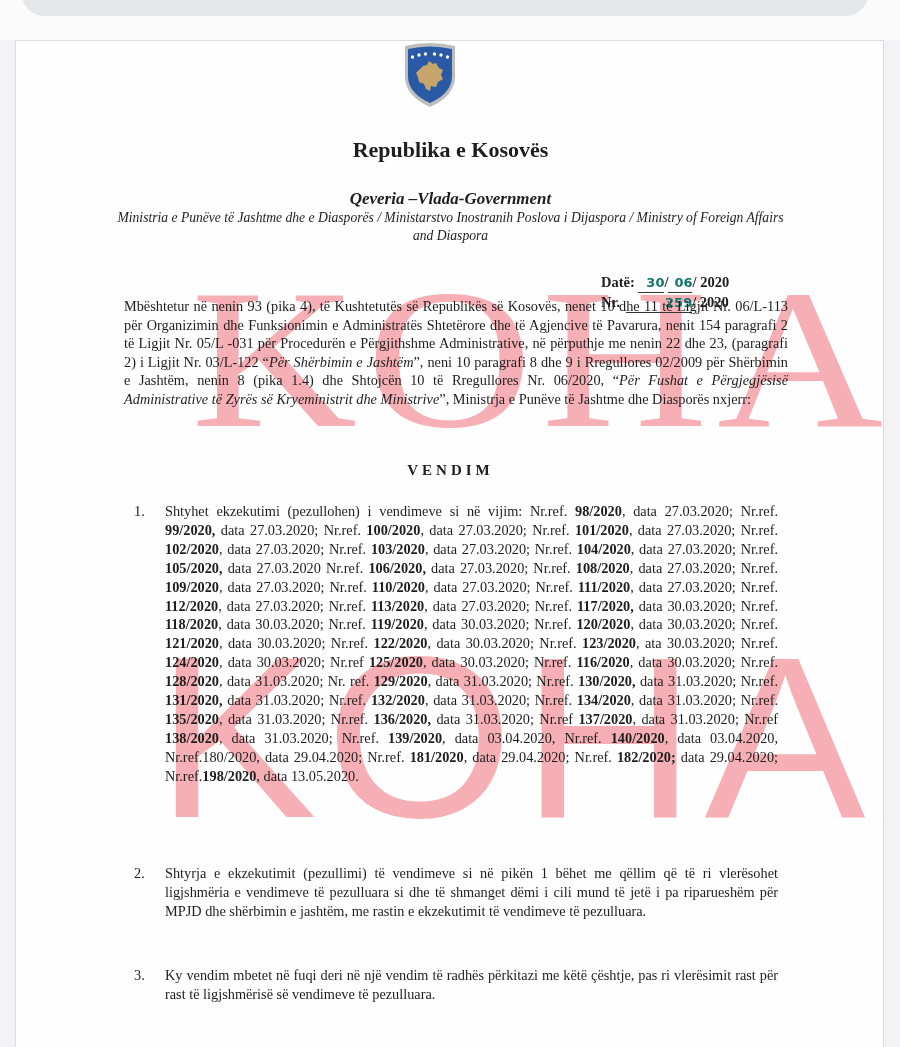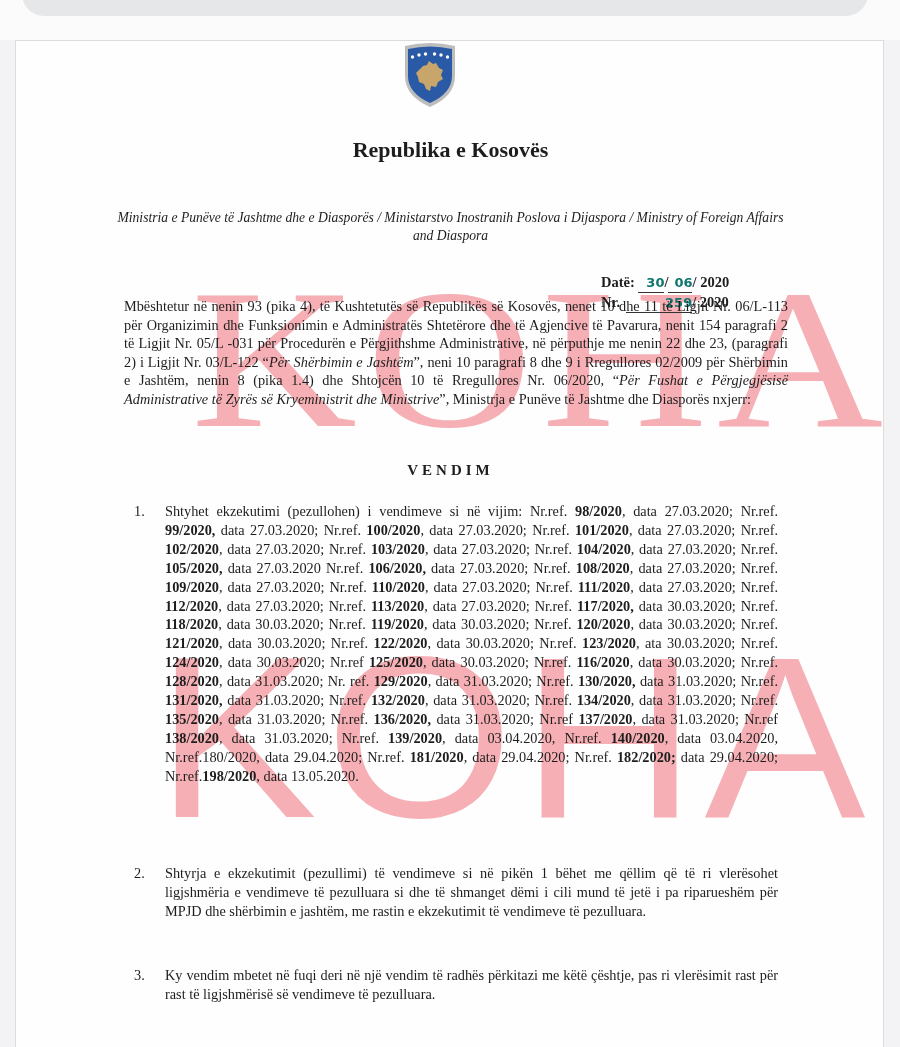--- a/index.html
+++ b/index.html
@@ -73,20 +73,21 @@
           <circle cx="16" cy="13" r="1.7"></circle>
           <circle cx="22.5" cy="12" r="1.7"></circle>
         <circle cx="31.5" cy="12" r="1.7"></circle>
           <circle cx="38" cy="13" r="1.7"></circle>
           <circle cx="44.5" cy="15" r="1.7"></circle>
       </g>
       <path d="M26 19 L30 22 L33 21 L36 26 L40 28 L38 33 L40 37 L35 40 L33 45 L28 44 L27 49 L23 47 L21 42 L16 40 L15 35 L13 31 L17 27 L20 24 L24 23 Z" fill="#c8a66b"></path>
     </svg>
 
     <div class="hdr h1">Republika e Kosovës</div>
+    <div class="hdr h3">Qeveria –Vlada-Government</div>
     <div class="hdr h4">Ministria e Punëve të Jashtme dhe e Diasporës / Ministarstvo Inostranih Poslova i Dijaspora / Ministry of Foreign Affairs and Diaspora</div>
 
     <div class="datebox">
       <div>
         <span>Datë:</span>
         <span class="hand blank-day">30</span>/<span class="hand blank-month">06</span><span>/ 2020</span>
       </div>
       <div>
         <span>Nr.</span><span class="hand blank-nr">259</span><span>/ 2020</span>
       </div>

